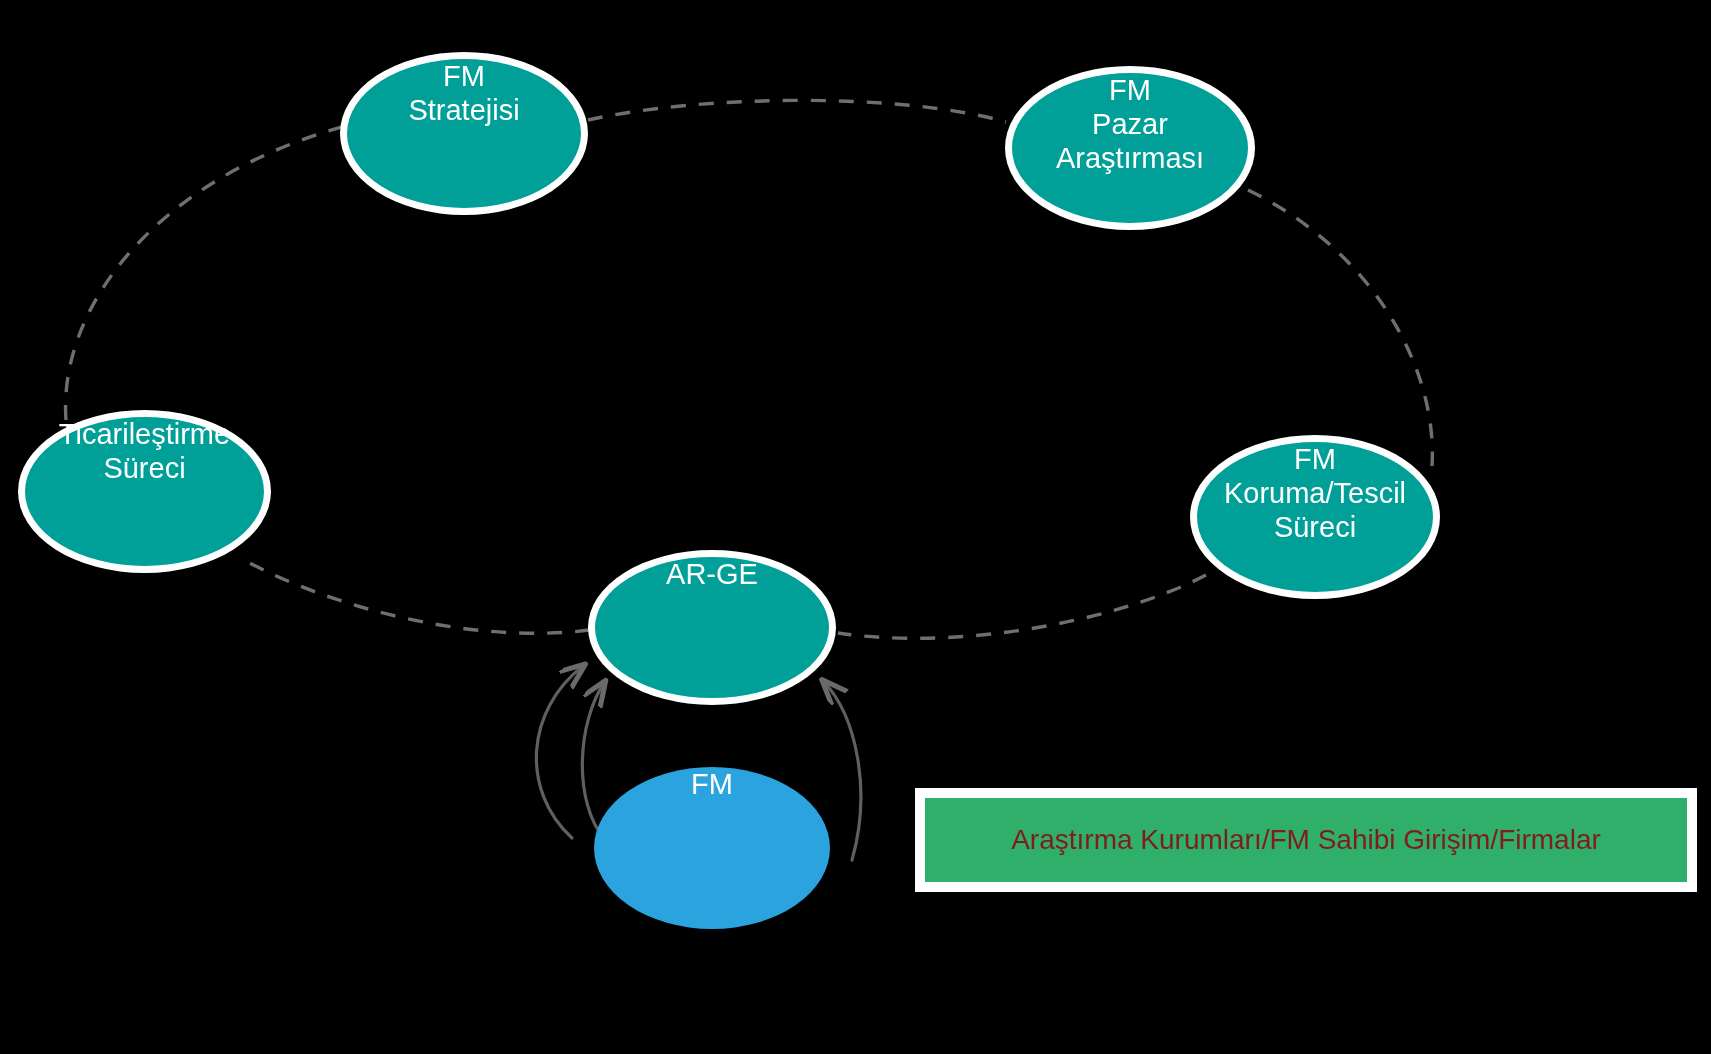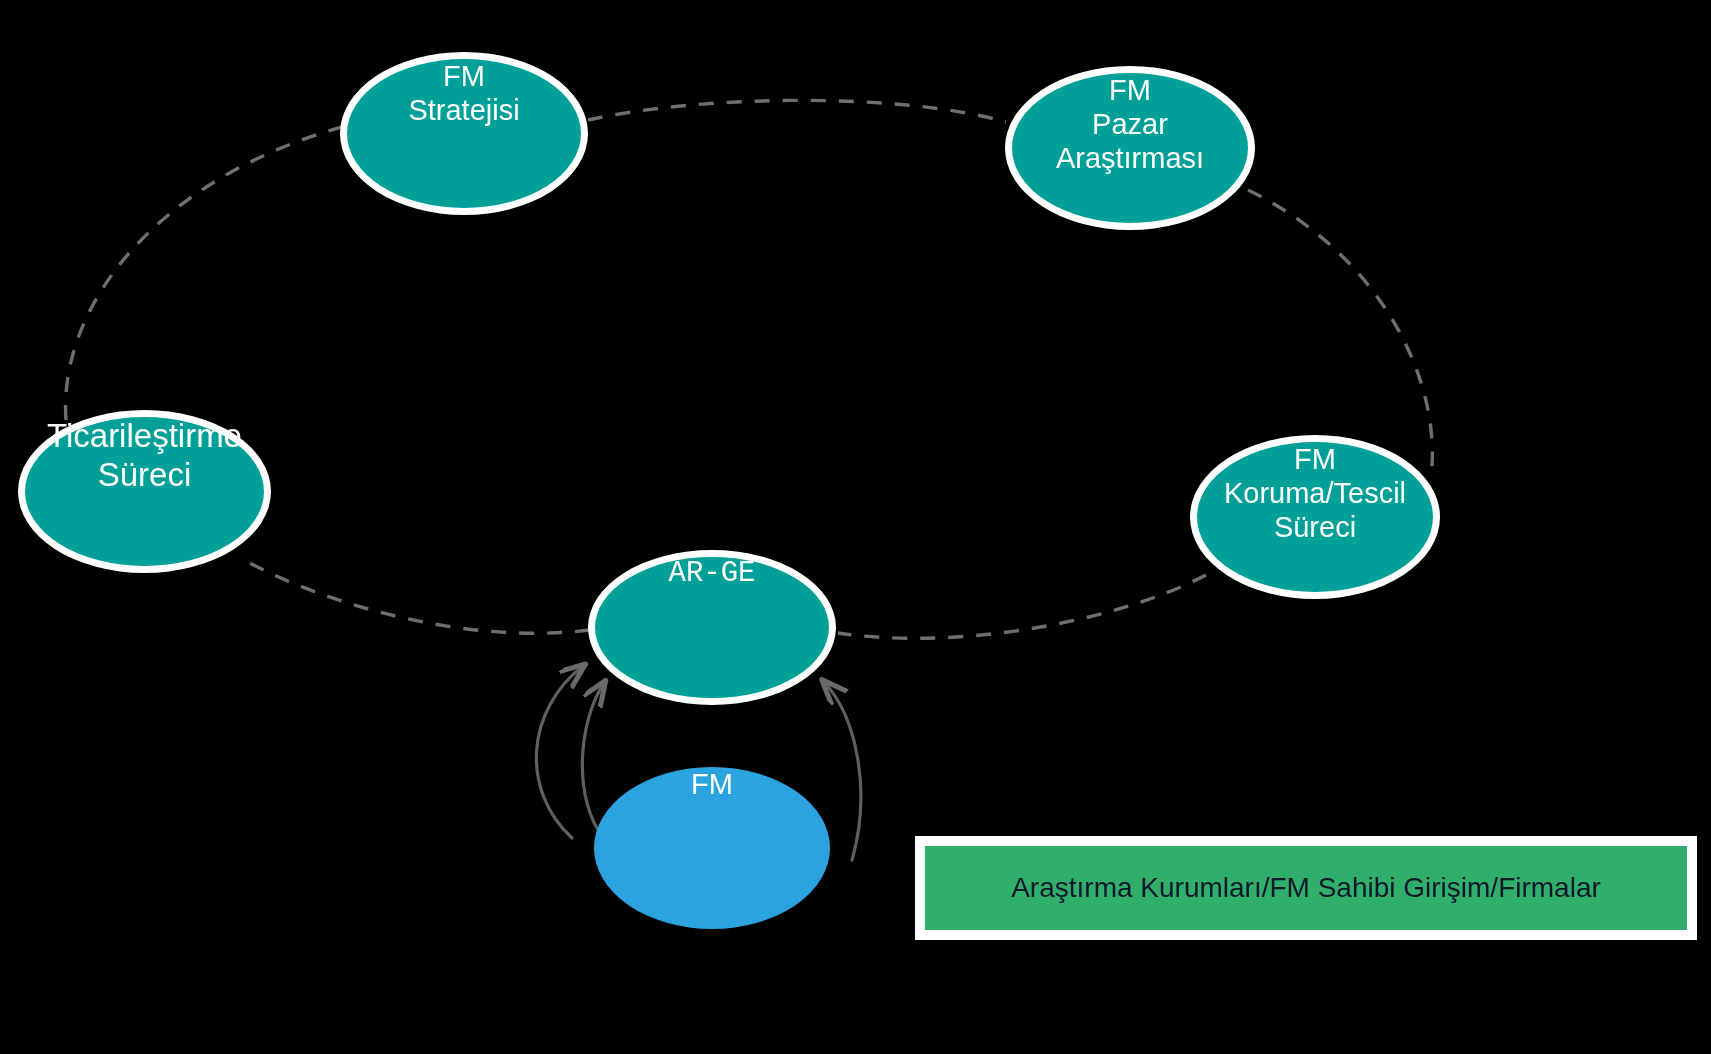--- a/index.html
+++ b/index.html
@@ -59,49 +59,47 @@
   #node-fm-market {
     left: 1005px; top: 66px; width: 250px; height: 164px;
     font-size: 29px;
   }
   #node-fm-protection {
     left: 1190px; top: 435px; width: 250px; height: 164px;
     font-size: 29px;
   }
   #node-commercialization {
     left: 18px; top: 410px; width: 253px; height: 163px;
-    font-size: 33px;
+    font-size: 29px;
   }
   #node-rd {
     left: 588px; top: 550px; width: 248px; height: 155px;
     font-size: 29px;
-    font-family: Liberation Mono, monospace;
   }
   #node-fm {
     left: 594px; top: 767px; width: 236px; height: 162px;
     font-size: 29px;
   }
 
   
   #org-banner {
     position: absolute;
     left: 915px;
     top: 788px;
     width: 782px;
     height: 104px;
     background: #2faf6a;
     border: 10px solid #ffffff;
     box-sizing: border-box;
     display: flex;
     align-items: center;
     justify-content: center;
-    color: #0f172a;
+    color: #7f1d1d;
     font-size: 28px;
     z-index: 4;
-    margin-top: 48px;
   }
 </style>
 </head>
 <body>
 
 <div id="stage">
 
   <svg id="cycle-svg" viewBox="0 0 1711 1054">
     <defs>
       <marker id="arrowhead" markerWidth="9" markerHeight="9" refX="7" refY="3.2" orient="auto">

